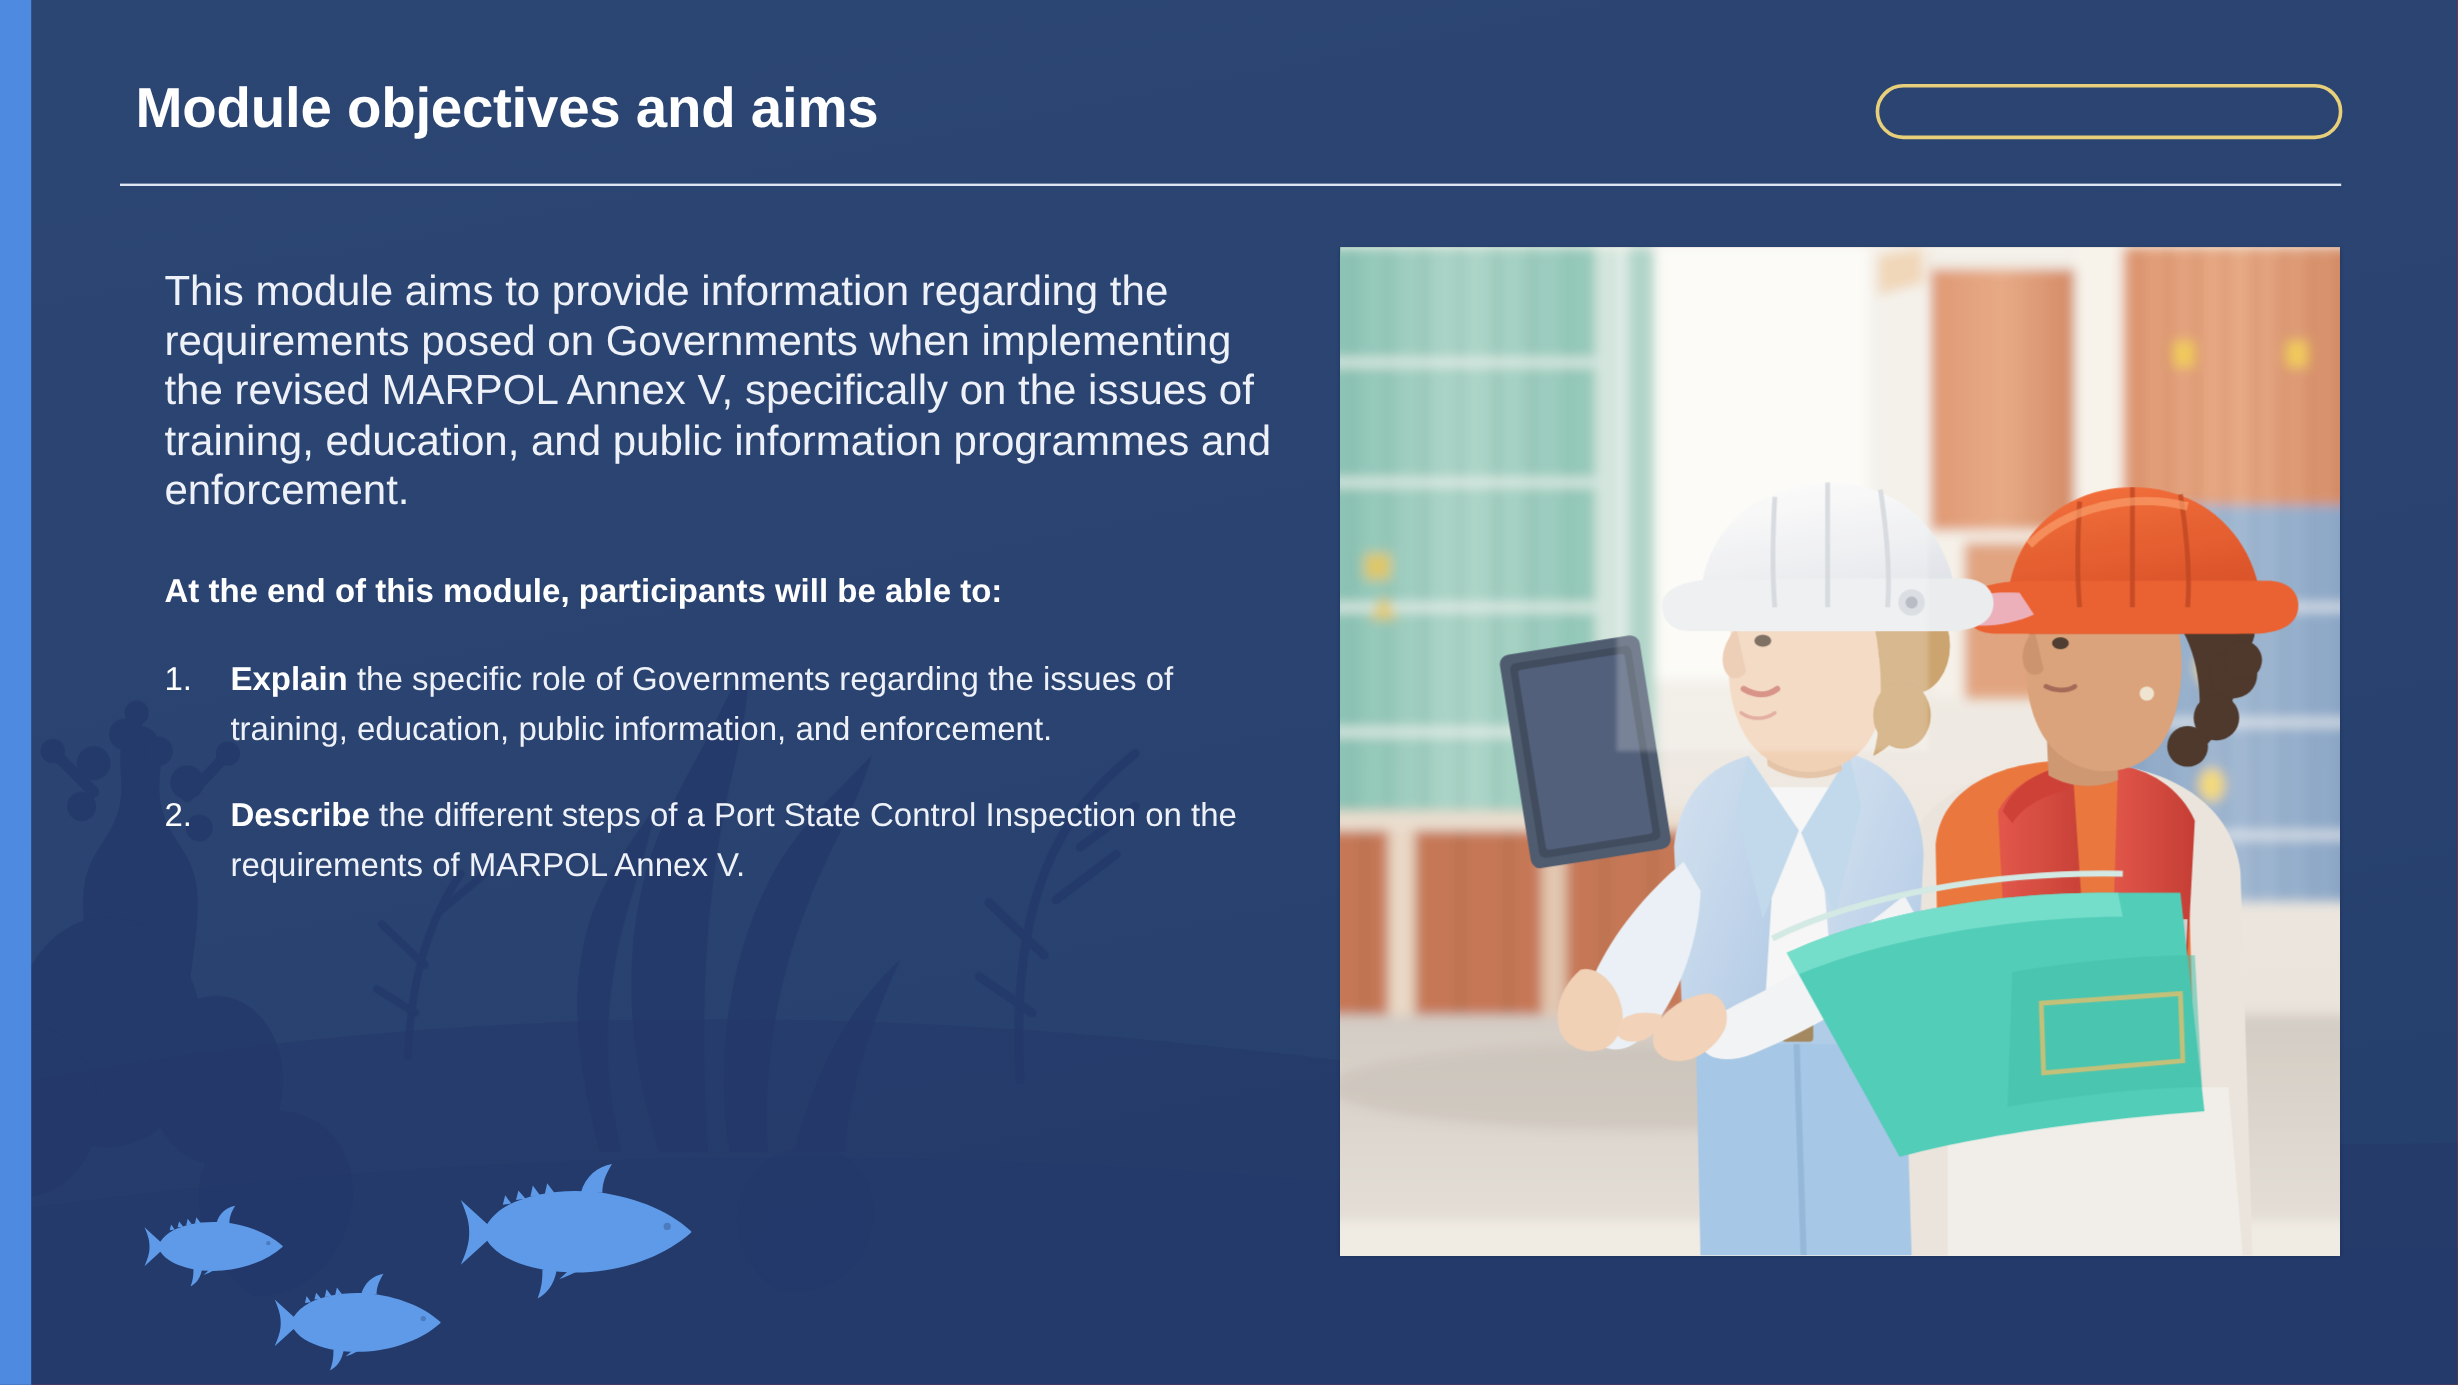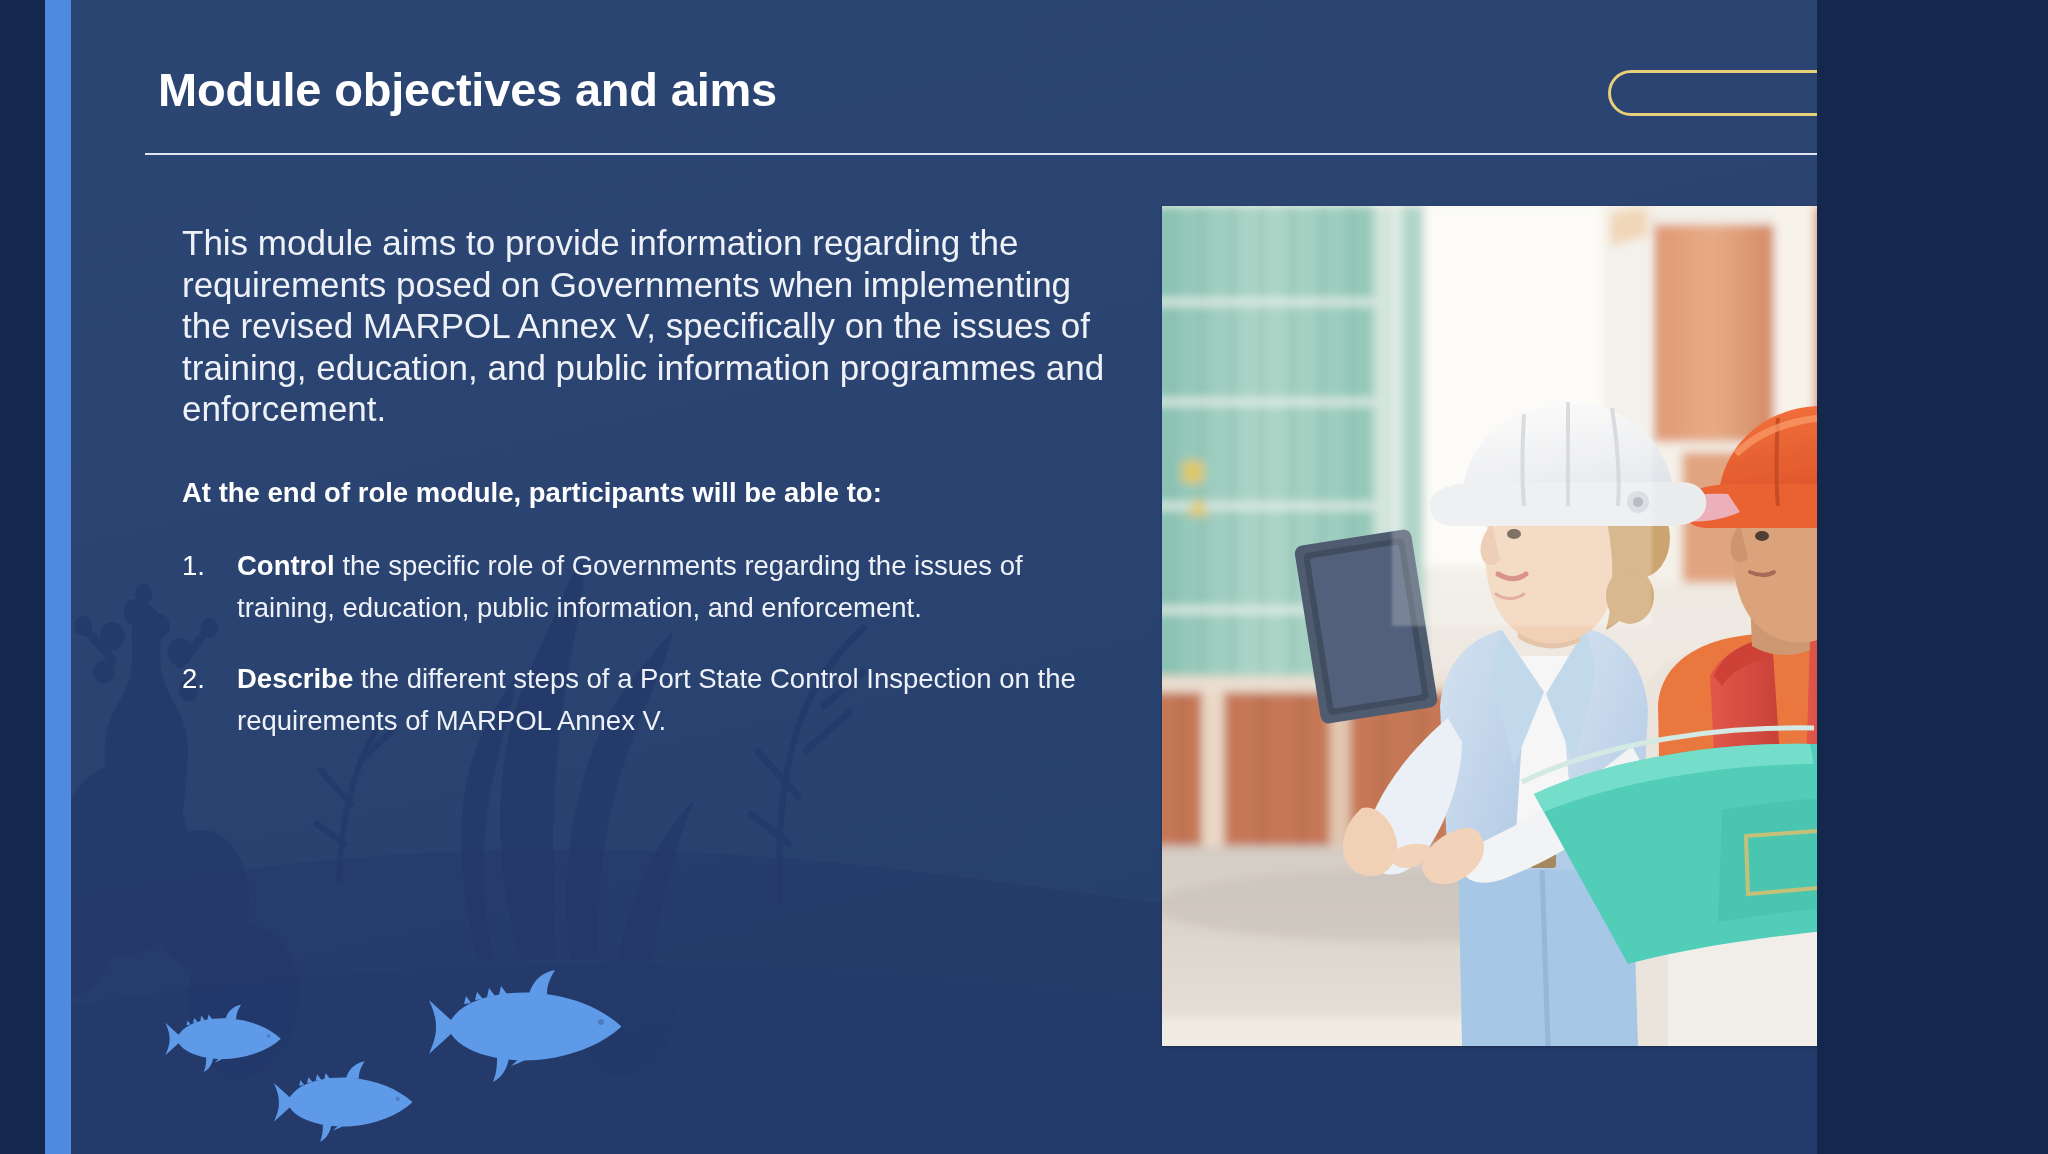--- a/index.html
+++ b/index.html
@@ -7,25 +7,24 @@
     margin: 0;
     padding: 0;
     background: #14284d;
   }
   body {
     font-family: "Liberation Sans", sans-serif;
   }
 
   #slide {
     position: relative;
-    width: 1772px;
+    width: 2048px;
     height: 1154px;
     overflow: hidden;
     background: #ef4444;
-    margin-left: 45px;
   }
 
   
   .bg-layer {
     position: absolute;
     inset: 0;
     pointer-events: none;
   }
   .bg-layer svg { display: block; width: 100%; height: 100%; }
 
@@ -253,24 +252,24 @@
   <div id="left-bar"></div>
 
   <div id="header">
     <div id="page-title">Module objectives and aims</div>
     <div id="title-rule"></div>
     <div id="header-pill"></div>
   </div>
 
   <div id="text-col">
     <p id="intro-paragraph">This module aims to provide information regarding the requirements posed on Governments when implementing the revised MARPOL Annex V, specifically on the issues of training, education, and public information programmes and enforcement.</p>
-    <p id="lead-in">At the end of role module, participants will be able to:</p>
+    <p id="lead-in">At the end of this module, participants will be able to:</p>
     <ol id="objectives-list">
       <li>
-        <span class="num">1.</span><span class="lead">Control</span><span class="rest"> the specific role of Governments regarding the issues of training, education, public information, and enforcement.</span>
+        <span class="num">1.</span><span class="lead">Explain</span><span class="rest"> the specific role of Governments regarding the issues of training, education, public information, and enforcement.</span>
       </li>
       <li>
         <span class="num">2.</span><span class="lead">Describe</span><span class="rest"> the different steps of a Port State Control Inspection on the requirements of MARPOL Annex V.</span>
       </li>
     </ol>
   </div>
 
   <div id="photo" aria-label="Two female port inspectors in hard hats reviewing a tablet and teal folder in front of stacked shipping containers">
     <svg viewBox="0 0 833 840" preserveAspectRatio="none" aria-hidden="true">
       <defs>

